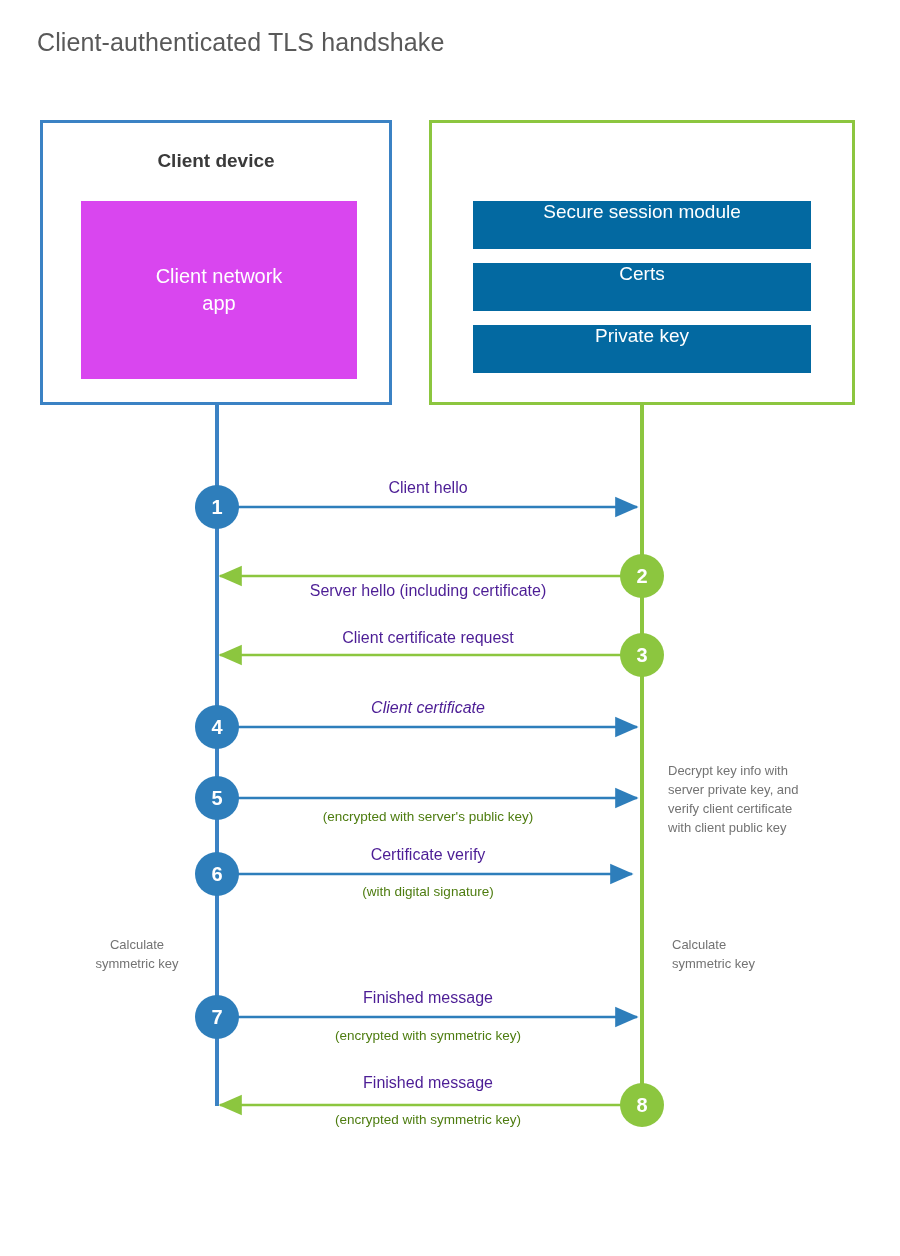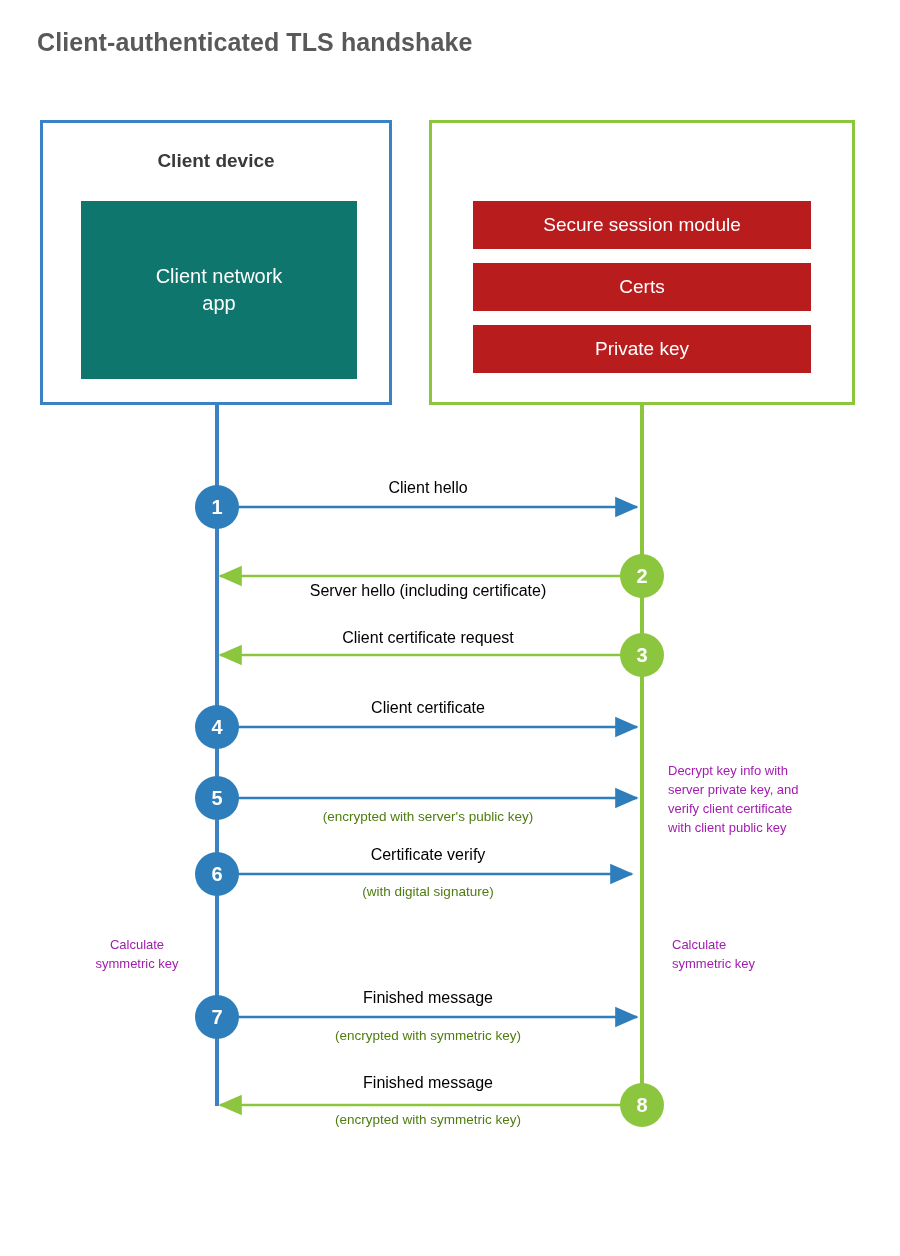--- a/index.html
+++ b/index.html
@@ -18,21 +18,21 @@
     background: #ffffff;
     overflow: hidden;
   }
 
   
   #diagram-title {
     position: absolute;
     left: 37px;
     top: 28px;
     font-size: 25px;
-    font-weight: 700;
+    font-weight: 400;
     color: #595959;
     letter-spacing: 0.1px;
     white-space: nowrap;
   }
 
   
   .participant-box {
     position: absolute;
     background: #ffffff;
     box-sizing: border-box;
@@ -62,43 +62,42 @@
     color: #3a3a3a;
   }
 
   
   #client-app-block {
     position: absolute;
     left: 38px;
     top: 78px;
     width: 276px;
     height: 178px;
-    background: #0f766e;
+    background: #d946ef;
     display: flex;
     align-items: center;
     justify-content: center;
   }
   #client-app-label {
     color: #ffffff;
     font-size: 20px;
     line-height: 1.35;
     text-align: center;
     font-weight: 400;
     white-space: pre-line;
   }
 
   
   .server-bar {
     position: absolute;
     left: 41px;
     width: 338px;
     height: 48px;
-    background: #b91c1c;
+    background: #0369a1;
     display: flex;
-    align-items: center;
     justify-content: center;
   }
   .server-bar-label {
     color: #ffffff;
     font-size: 19px;
     font-weight: 400;
   }
   #server-bar-0 { top: 78px; }
   #server-bar-1 { top: 140px; }
   #server-bar-2 { top: 202px; }
@@ -145,37 +144,37 @@
     width: 900px;
     height: 1256px;
     pointer-events: none;
   }
 
   
   .msg-label {
     position: absolute;
     text-align: center;
     font-size: 16px;
-    color: #000000;
+    color: #4c1d95;
     white-space: nowrap;
   }
   .msg-sublabel {
     position: absolute;
     text-align: center;
     font-size: 13.5px;
     color: #4d7c0f;
     white-space: nowrap;
   }
 
   
   .side-note {
     position: absolute;
     font-size: 13px;
     line-height: 1.45;
-    color: #a21caf;
+    color: #737373;
     white-space: pre-line;
   }
   #note-server-decrypt {
     left: 668px;
     top: 762px;
     width: 180px;
     text-align: left;
   }
   #note-client-symmetric {
     left: 62px;
@@ -271,21 +270,21 @@
   <div class="step-circle server" style="left:620px; top:1083px;">
     <span>8</span>
   </div>
 
   <div class="msg-label" style="left:228px; top:479px; width:400px;">Client hello</div>
 
   <div class="msg-label" style="left:228px; top:550px; width:400px;margin-top:32px;">Server hello (including certificate)</div>
 
   <div class="msg-label" style="left:228px; top:629px; width:400px;">Client certificate request</div>
 
-  <div class="msg-label" style="left:228px; top:699px; width:400px;">Client certificate</div>
+  <div class="msg-label" style="left:228px; top:699px; width:400px;font-style:italic;">Client certificate</div>
 
   <div class="msg-sublabel" style="left:228px; top:809px; width:400px;">(encrypted with server's public key)</div>
 
   <div class="msg-label" style="left:228px; top:846px; width:400px;">Certificate verify</div>
   <div class="msg-sublabel" style="left:228px; top:884px; width:400px;">(with digital signature)</div>
 
   <div class="msg-label" style="left:228px; top:989px; width:400px;">Finished message</div>
   <div class="msg-sublabel" style="left:228px; top:1028px; width:400px;">(encrypted with symmetric key)</div>
 
   <div class="msg-label" style="left:228px; top:1074px; width:400px;">Finished message</div>

